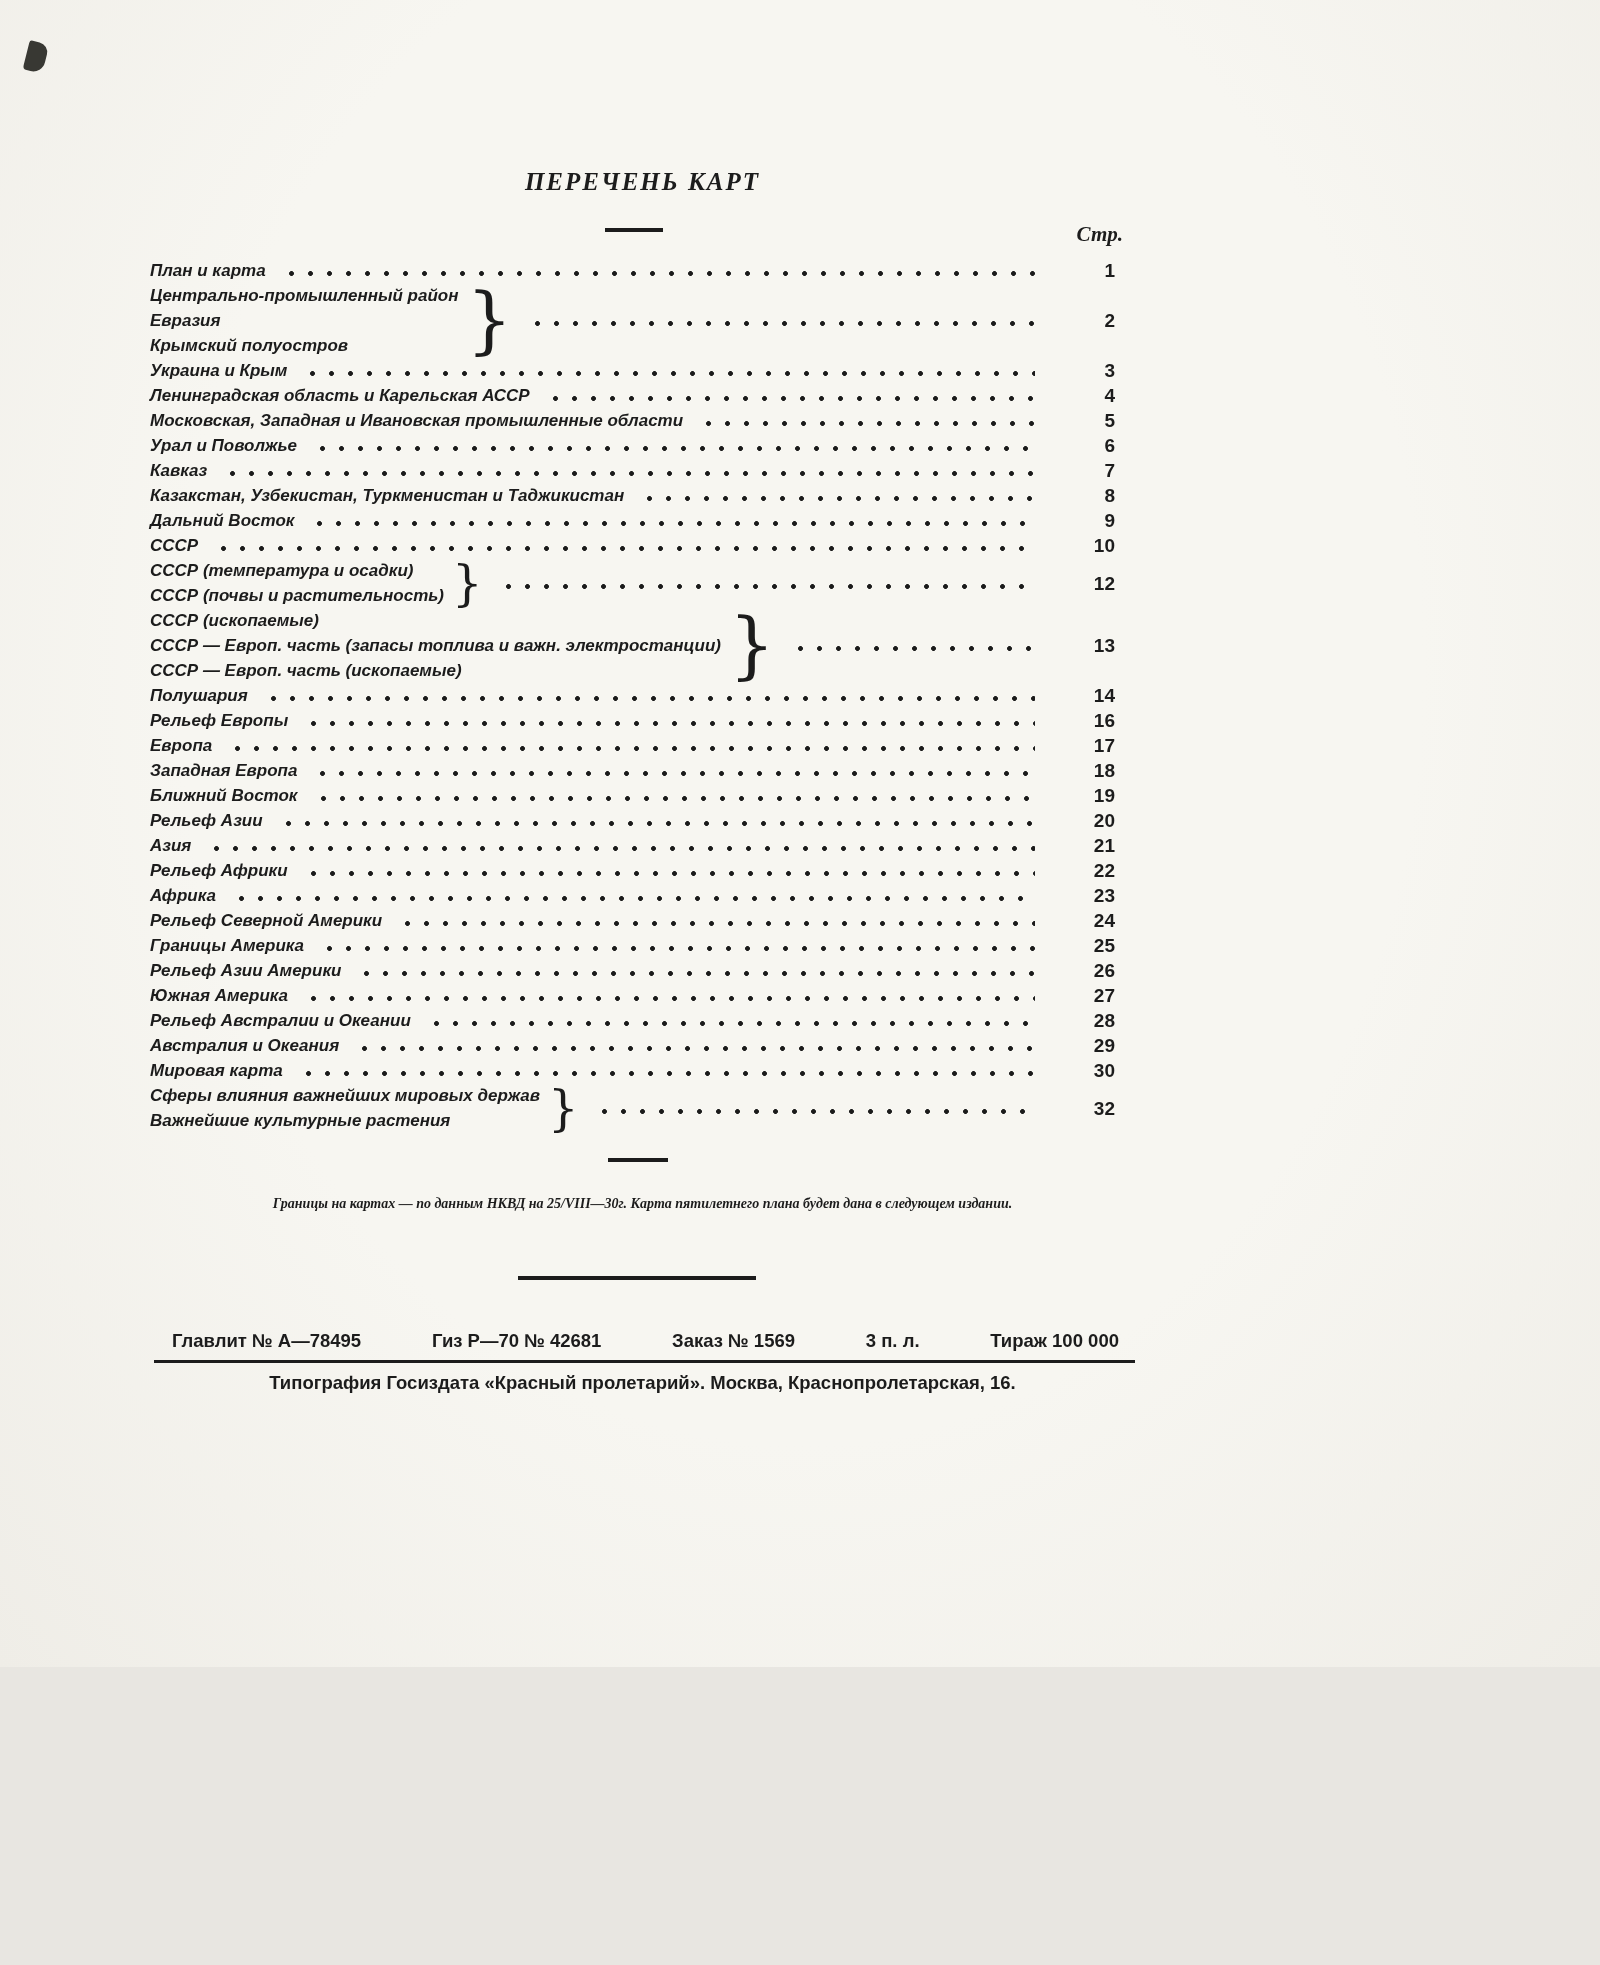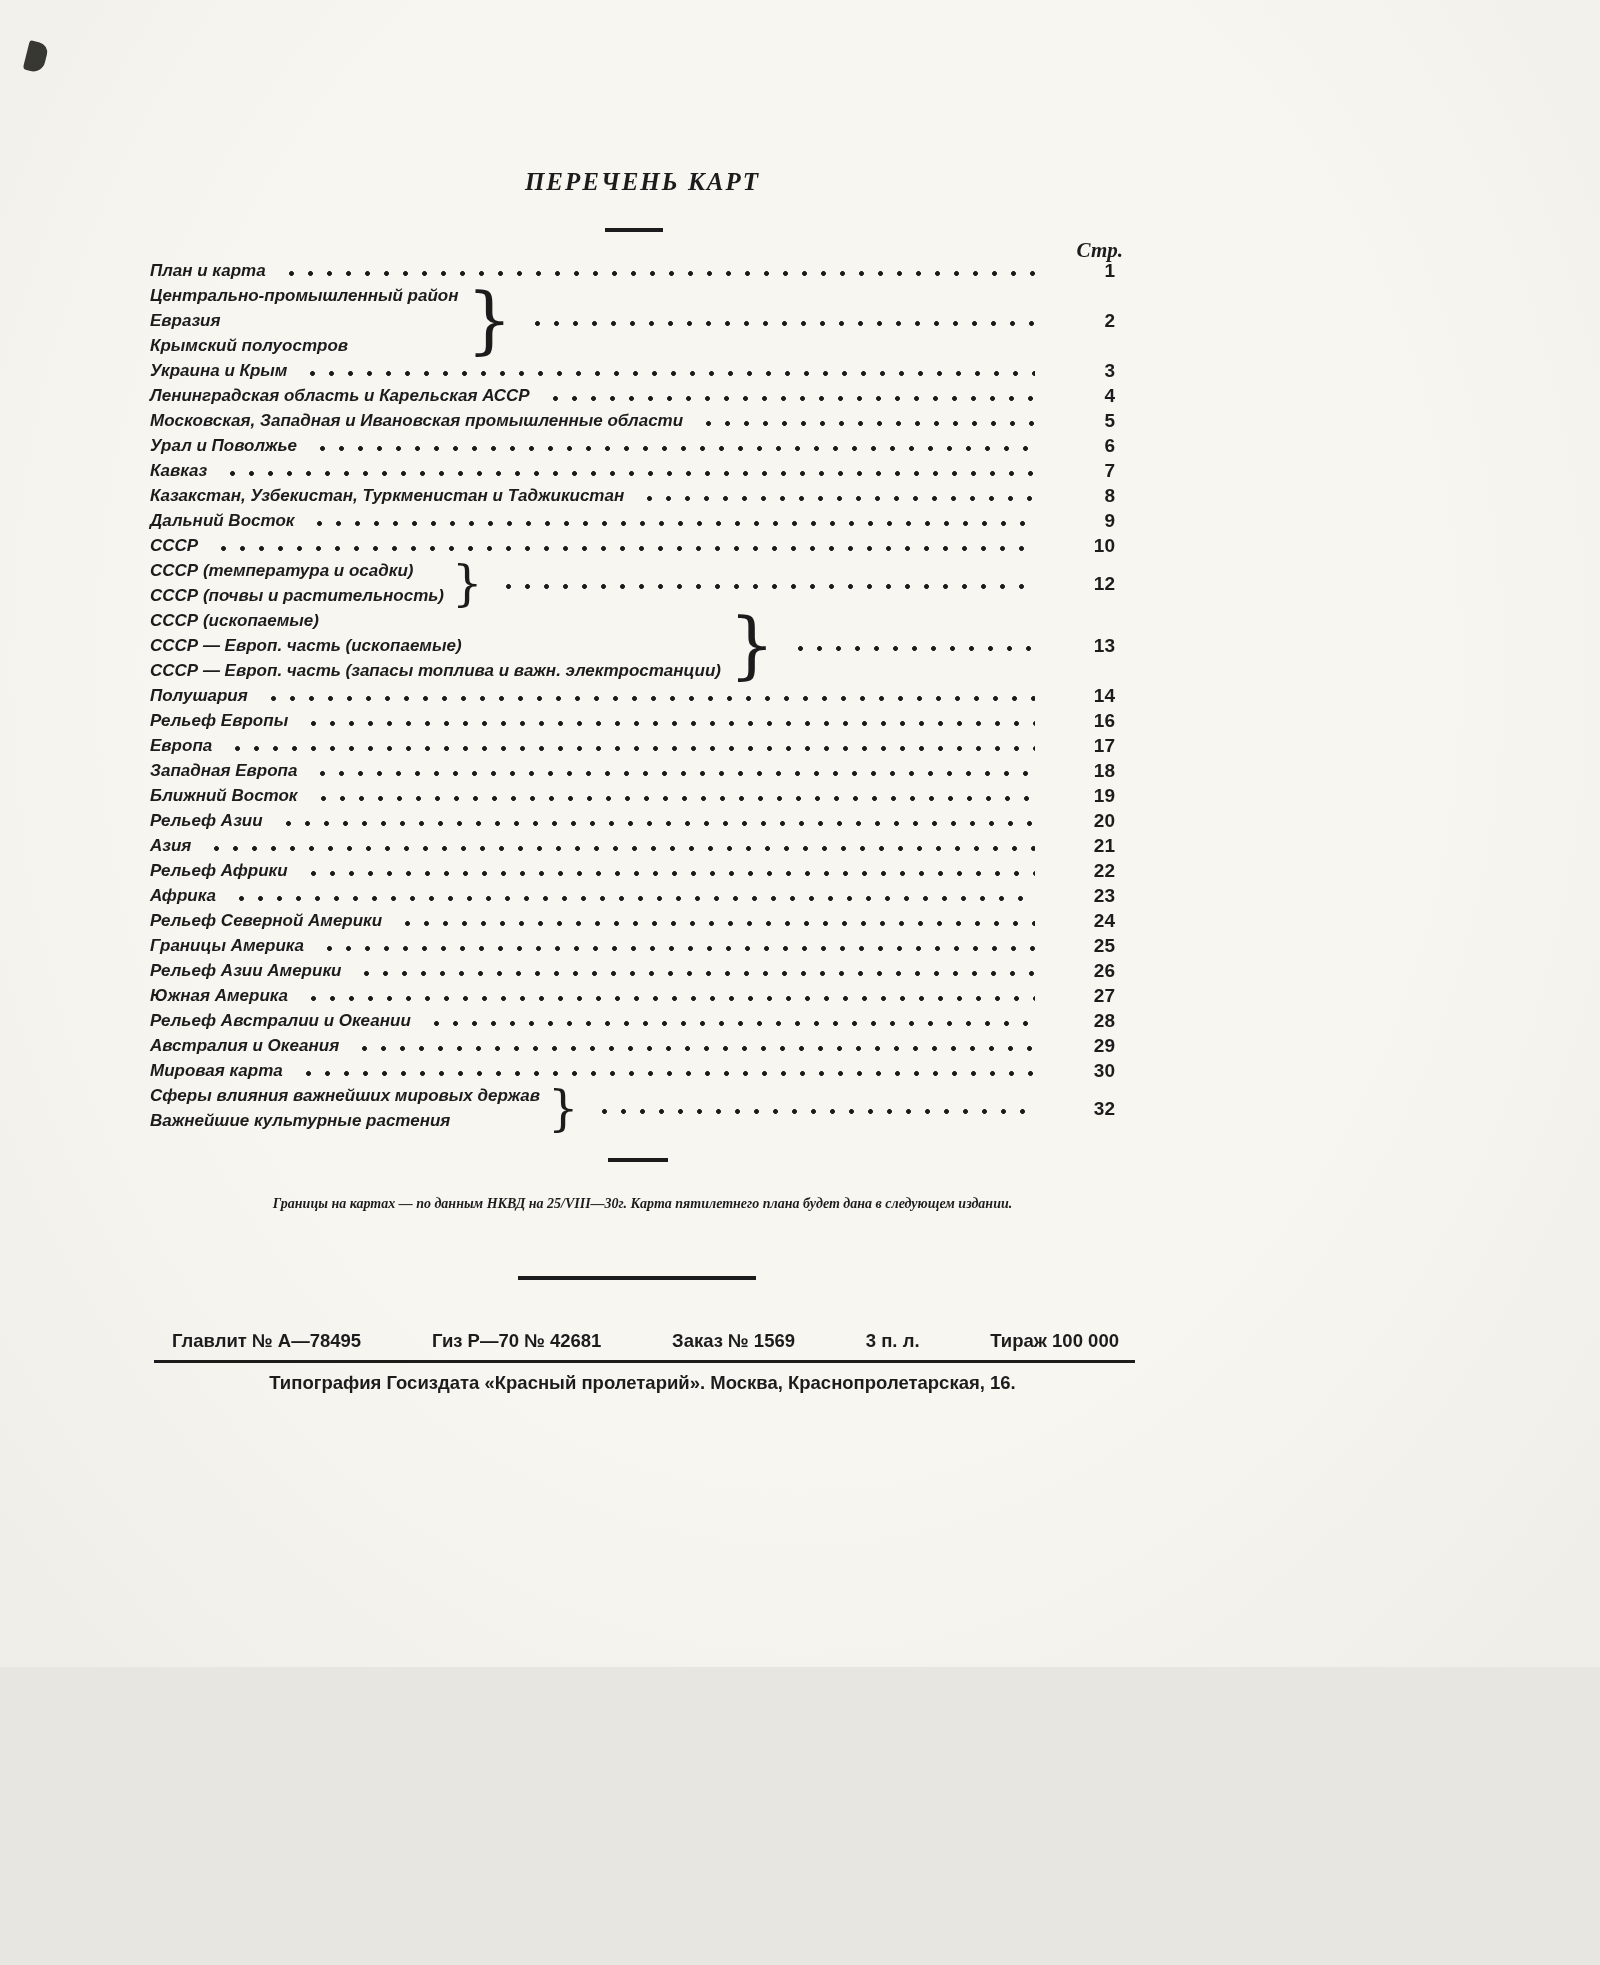--- a/index.html
+++ b/index.html
@@ -33,21 +33,21 @@
     text-align:center;
     font-family:"Liberation Serif", serif;
     font-style:italic; font-weight:bold;
     font-size:25px; letter-spacing:2px;
   }
   .title-rule {
     position:absolute; top:228px; left:calc(50% - 38px);
     width:58px; height:4px; background:#1c1c1c;
   }
   .page-col-header {
-    position:absolute; top:238px; right:12px;
+    position:absolute; top:222px; right:12px;
     font-family:"Liberation Serif", serif;
     font-style:italic; font-weight:bold; font-size:21px;
   }
   .toc {
     position:absolute; top:258px; left:0; right:0;
   }
   .toc-row {
     display:flex; align-items:center; min-height:25px;
   }
   .toc-row .labels { flex:0 0 auto; }
@@ -205,22 +205,22 @@
             <div class="label">СССР (температура и осадки)</div>
             <div class="label">СССР (почвы и растительность)</div>
           </div>
           <span class="brace n2">}</span>
           <div class="dots"></div>
           <span class="pagenum">12</span>
         </div>
         <div class="toc-row group">
           <div class="labels">
             <div class="label">СССР (ископаемые)</div>
+            <div class="label">СССР — Европ. часть (запасы топлива и важн. электростанции)</div>
             <div class="label">СССР — Европ. часть (ископаемые)</div>
-            <div class="label">СССР — Европ. часть (запасы топлива и важн. электростанции)</div>
           </div>
           <span class="brace n3">}</span>
           <div class="dots"></div>
           <span class="pagenum">13</span>
         </div>
         <div class="toc-row">
           <div class="labels">
             <div class="label">Полушария</div>
           </div>
           <div class="dots"></div>

